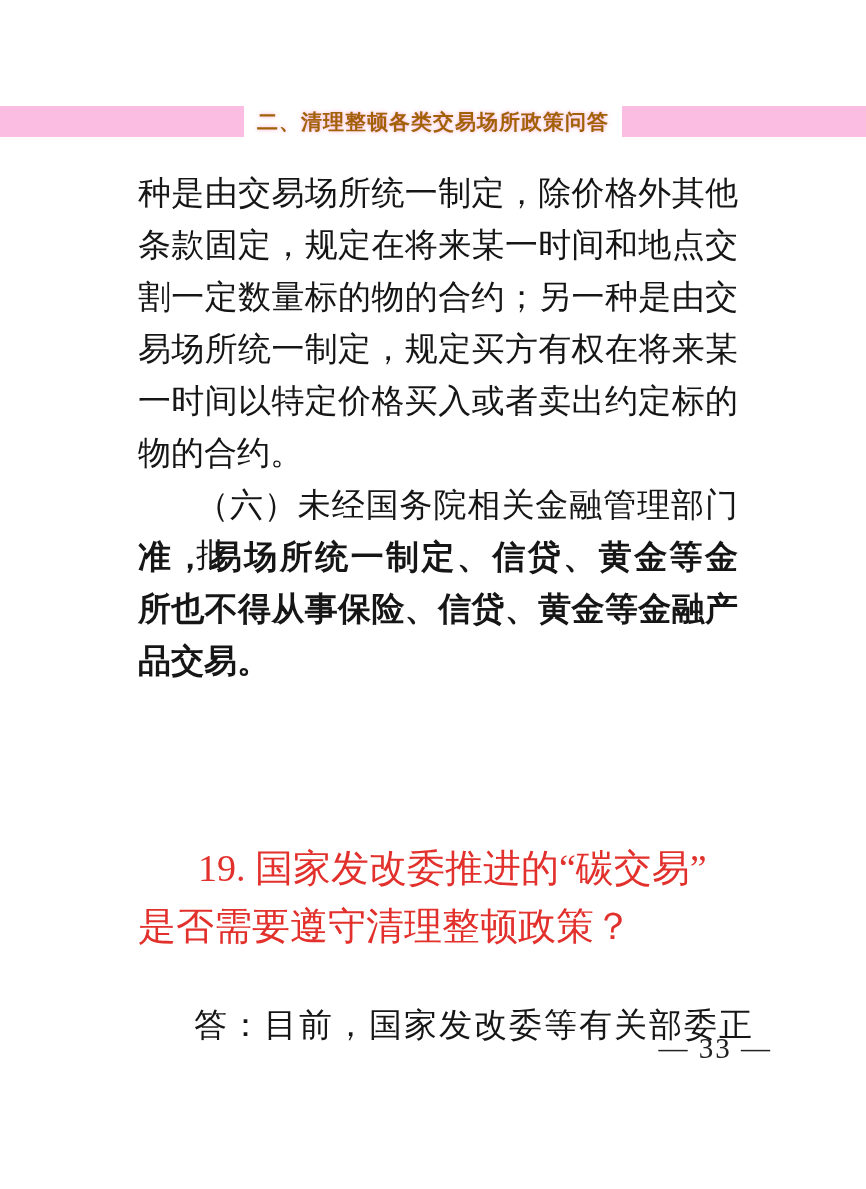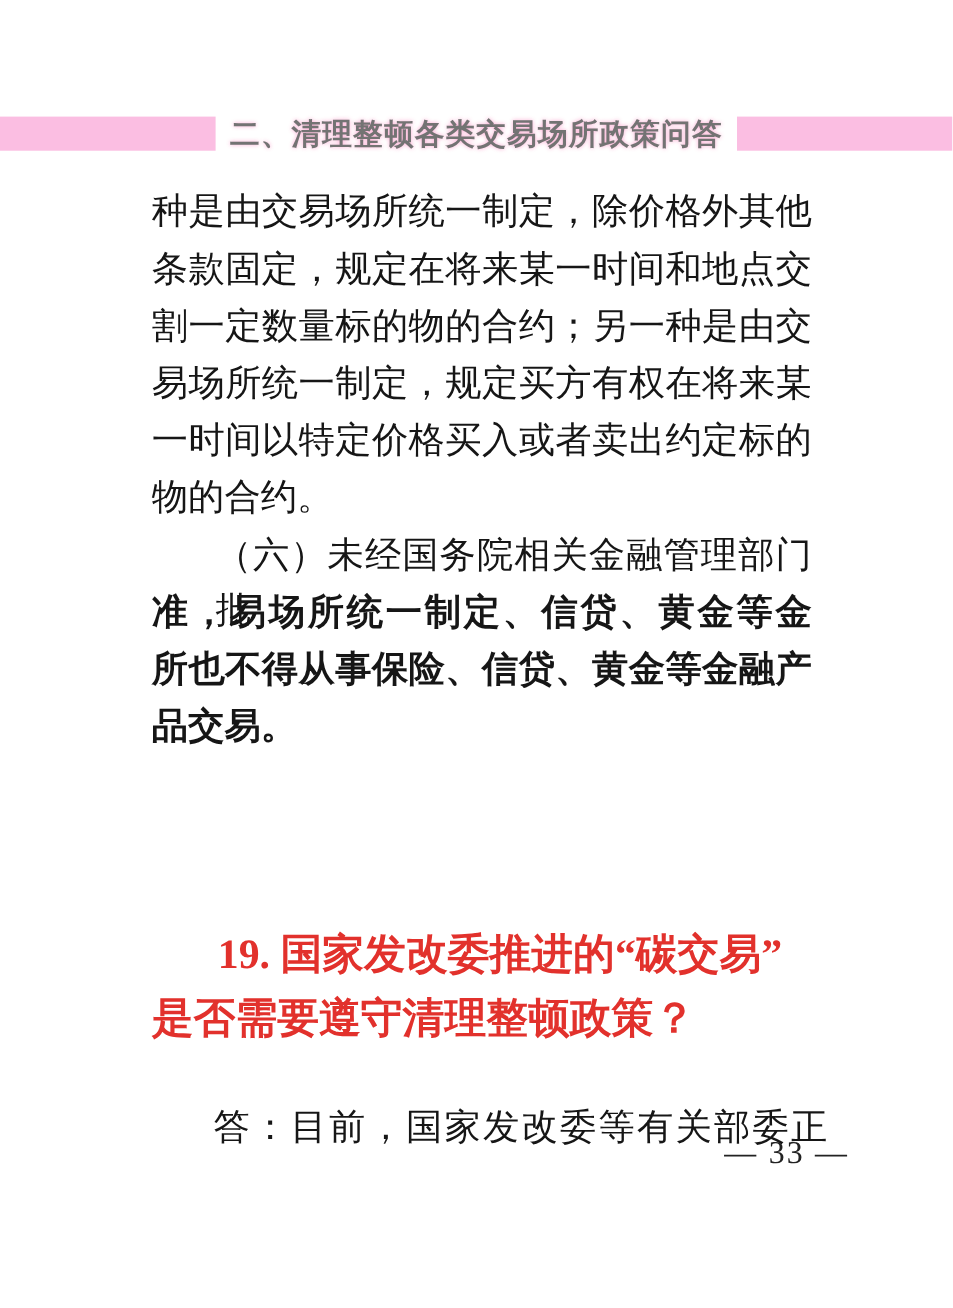--- a/index.html
+++ b/index.html
@@ -17,42 +17,42 @@
     background:#fbbee2;
     display:flex;align-items:center;justify-content:center;
   }
   .header-title{
     background:#ffffff;
     height:42px;
     display:flex;align-items:center;
     padding:0 13px;
     font-family:"Liberation Sans", sans-serif;
     font-weight:bold;
-    font-size:27px;
-    color:#737373;
+    font-size:21px;
+    color:#a16207;
     white-space:nowrap;
     text-shadow:0 0 4px rgba(250,150,200,0.85);
     letter-spacing:1px;
   }
   
   .body-text{
     position:absolute;left:138px;top:168px;width:600px;
     font-size:33px;color:#161616;
   }
   .bline{
     height:52px;line-height:50px;
     text-align:justify;text-align-last:justify;
   }
   .bline.noj{text-align:left;text-align-last:left;}
   .bline.indent{padding-left:58px;}
   .bold{font-weight:bold;}
   
   .question{
     position:absolute;left:138px;top:840px;width:620px;
-    color:#e2312c;font-weight:bold;font-size:38px;
+    color:#e2312c;font-weight:normal;font-size:38px;
   }
   .qline{height:58px;line-height:56px;white-space:nowrap;}
   .qline.indent{padding-left:60px;}
   
   .answer{
     position:absolute;left:138px;top:1000px;width:600px;
     font-size:33px;color:#161616;
   }
   .aline{height:52px;line-height:50px;padding-left:56px;letter-spacing:2px;white-space:nowrap;}
   

